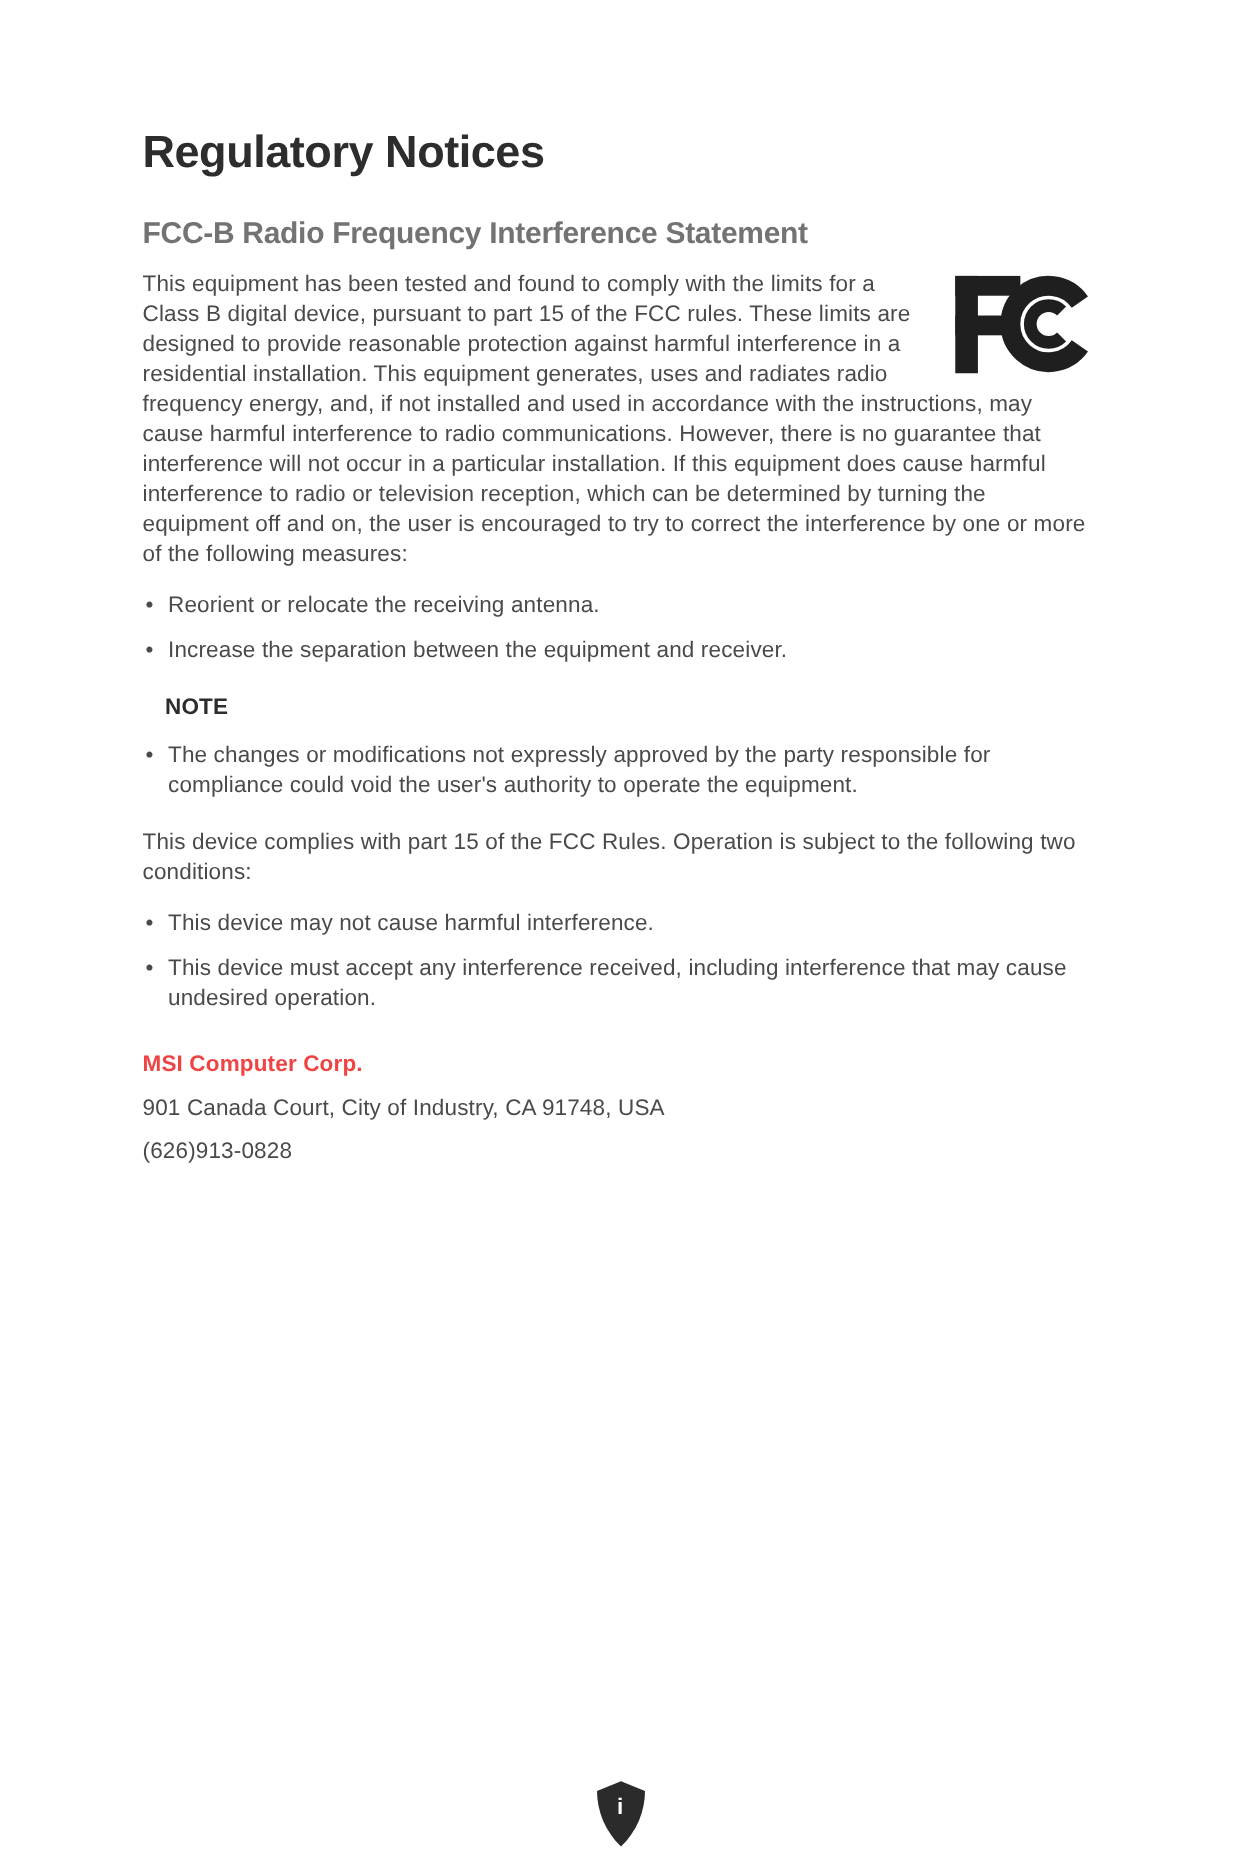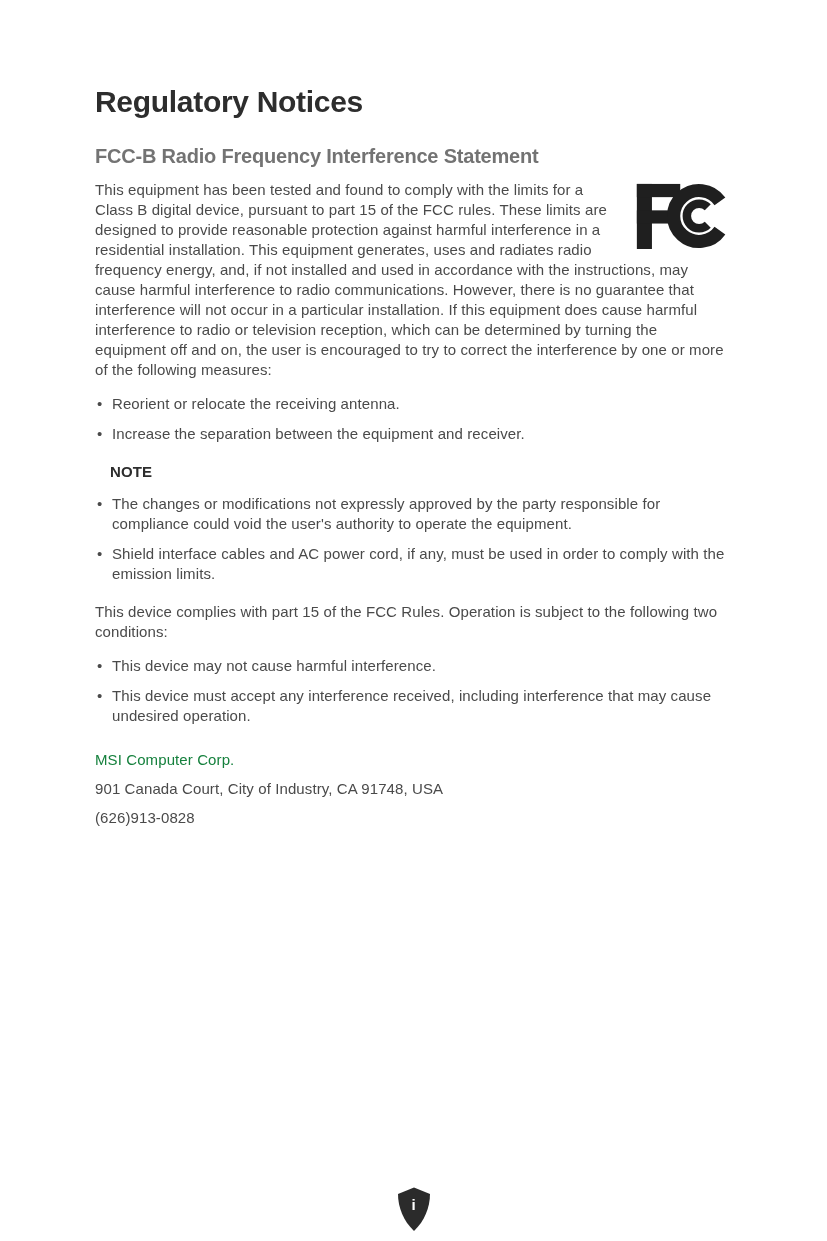--- a/index.html
+++ b/index.html
@@ -62,21 +62,21 @@
     left: 2px;
     top: 0;
   }
   .note-heading {
     font-weight: 700;
     color: #2d2d2d;
     margin: 18px 0 12px 15px;
   }
   .contact { margin-top: 24px; }
   .contact p { margin: 0 0 9px 0; }
-  .contact .contact-name { font-weight: 400; color: #15803d; }
+  .contact .contact-name { font-weight: 700; color: #ef4444; }
   .page-badge {
     position: absolute;
     left: 50%;
     top: 1186px;
     transform: translateX(-50%);
     width: 40px;
     height: 47px;
   }
   .page-badge svg { display: block; width: 100%; height: 100%; }
   .page-badge .badge-num {
@@ -119,21 +119,20 @@
 
     <ul class="bullet-list">
       <li>Reorient or relocate the receiving antenna.</li>
       <li>Increase the separation between the equipment and receiver.</li>
     </ul>
 
     <p class="note-heading">NOTE</p>
 
     <ul class="bullet-list">
       <li>The changes or modifications not expressly approved by the party responsible for compliance could void the user's authority to operate the equipment.</li>
-      <li>Shield interface cables and AC power cord, if any, must be used in order to comply with the emission limits.</li>
     </ul>
   </section>
 
   <section>
     <p>This device complies with part 15 of the FCC Rules. Operation is subject to the following two conditions:</p>
     <ul class="bullet-list">
       <li>This device may not cause harmful interference.</li>
       <li>This device must accept any interference received, including interference that may cause undesired operation.</li>
     </ul>
   </section>

